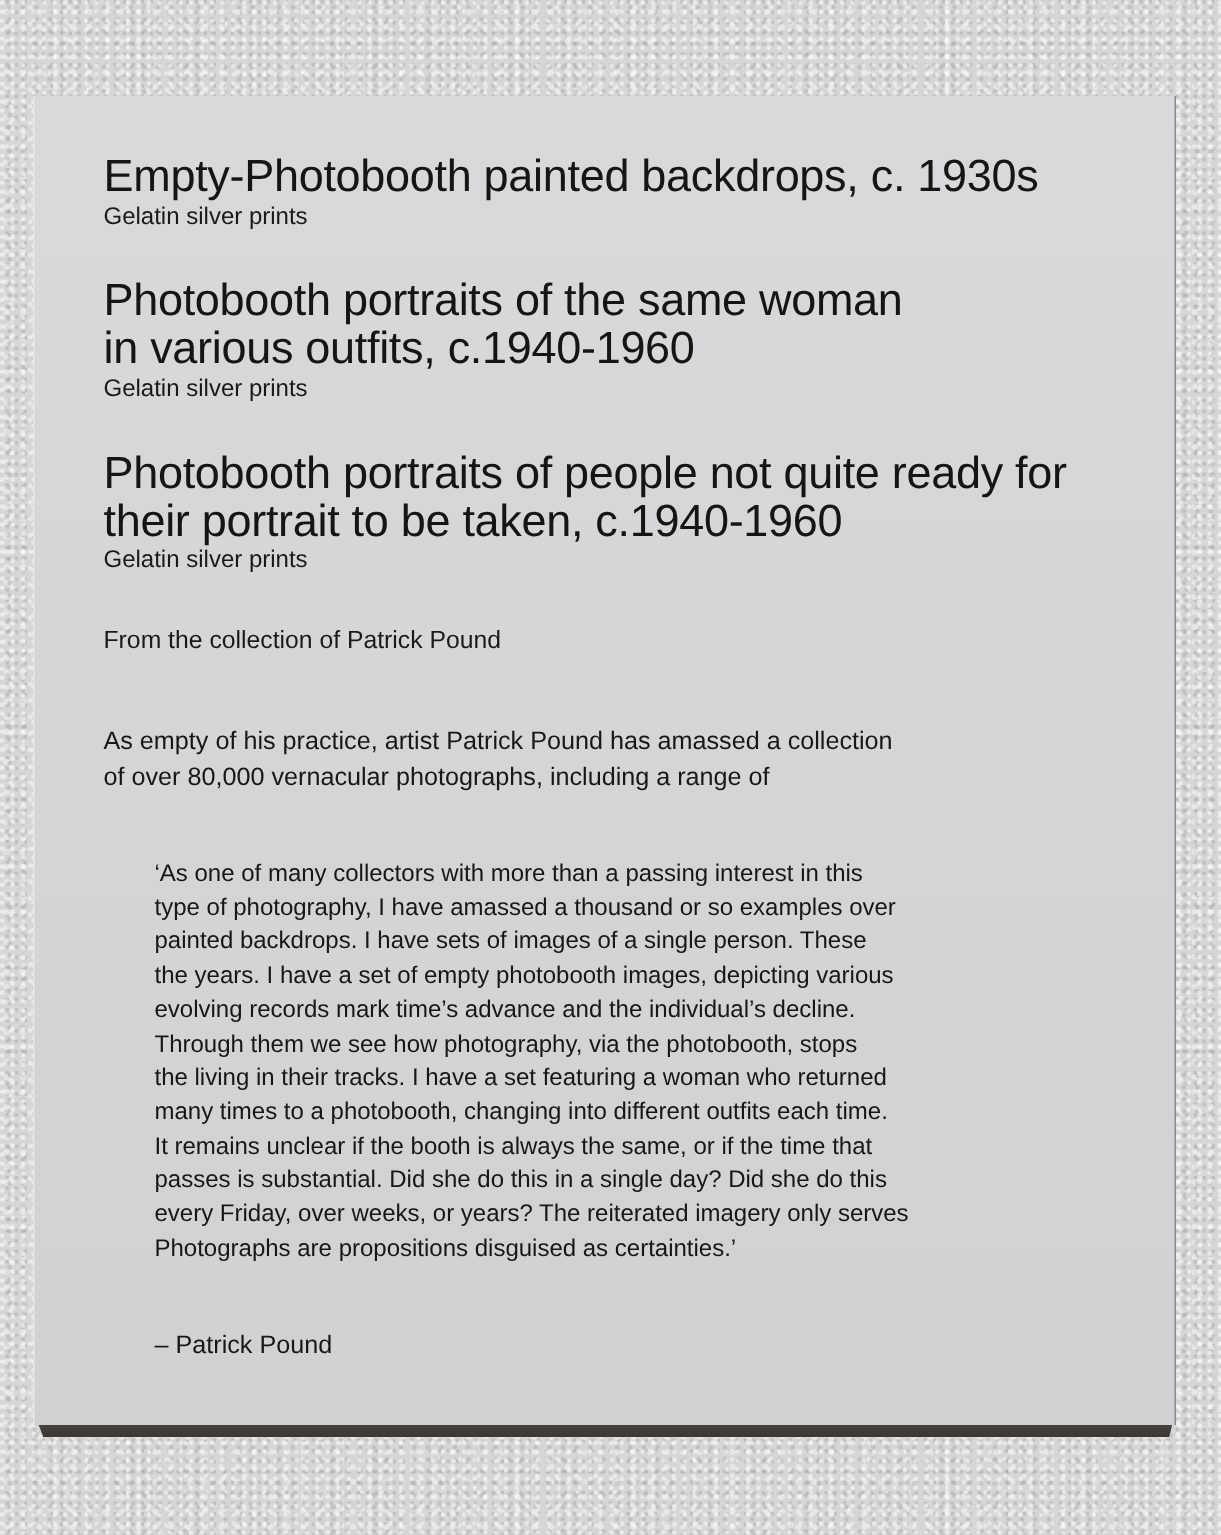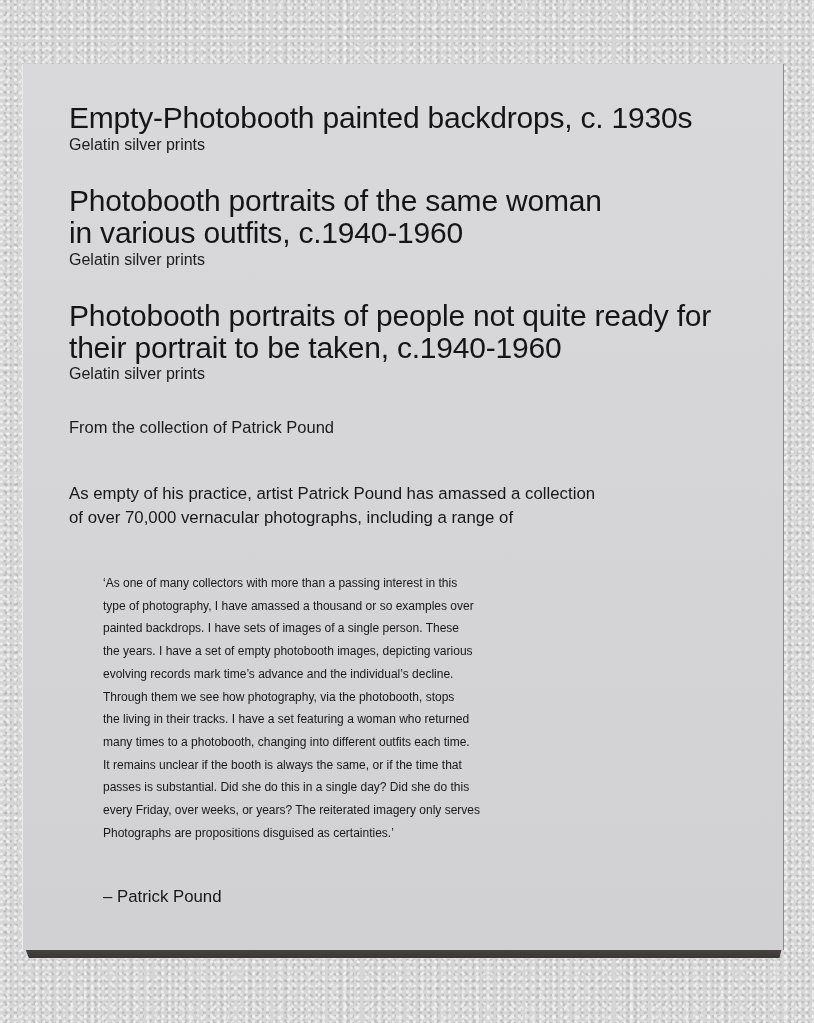--- a/index.html
+++ b/index.html
@@ -78,21 +78,21 @@
     line-height: 23.5px;
     color: #171717;
   }
   .body-para .line, .quote .line {
     display: block;
     white-space: nowrap;
   }
   .quote {
     position: absolute;
     left: 34px;
-    font-size: 12px;
+    font-size: 16px;
     line-height: 22.7px;
     color: #171717;
   }
   .attribution {
     position: absolute;
     left: 34px;
     font-size: 16.8px;
     line-height: 22px;
     color: #171717;
     white-space: nowrap;
@@ -114,21 +114,21 @@
     <div class="medium" style="top:186px;">Gelatin silver prints</div>
 
     <div class="title" style="top:236px;">Photobooth portraits of people not quite ready for</div>
     <div class="title" style="top:268px;">their portrait to be taken, c.1940-1960</div>
     <div class="medium" style="top:300px;">Gelatin silver prints</div>
 
     <div class="credit" style="top:353px;">From the collection of Patrick Pound</div>
 
     <div class="body-para" style="top:418px;">
       <span class="line">As empty of his practice, artist Patrick Pound has amassed a collection</span>
-      <span class="line">of over 70,000 vernacular photographs, including a range of</span>
+      <span class="line">of over 80,000 vernacular photographs, including a range of</span>
     </div>
 
     <div class="quote" style="top:508px;">
       <span class="line">‘As one of many collectors with more than a passing interest in this</span>
       <span class="line">type of photography, I have amassed a thousand or so examples over</span>
       <span class="line">painted backdrops. I have sets of images of a single person. These</span>
       <span class="line">the years. I have a set of empty photobooth images, depicting various</span>
       <span class="line">evolving records mark time’s advance and the individual’s decline.</span>
       <span class="line">Through them we see how photography, via the photobooth, stops</span>
       <span class="line">the living in their tracks. I have a set featuring a woman who returned</span>

